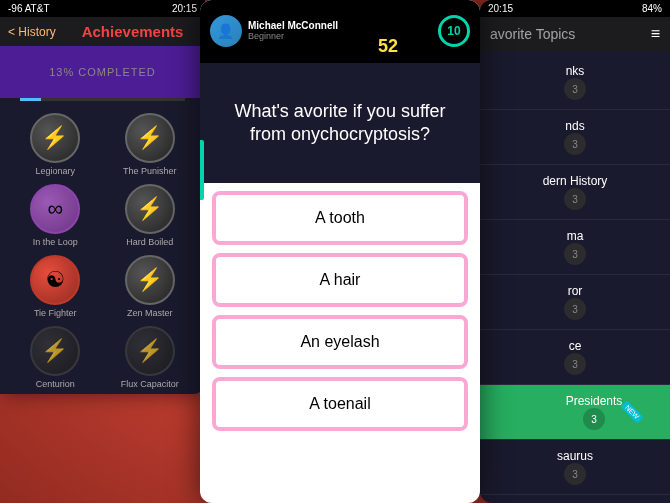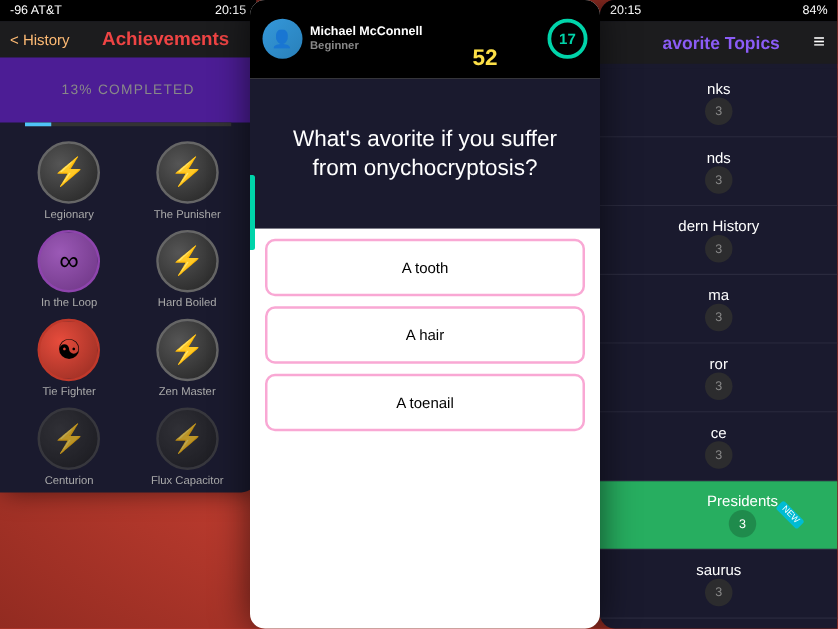--- a/index.html
+++ b/index.html
@@ -186,21 +186,20 @@
 
     .user-name {
       color: #fff;
       font-size: 10px;
       font-weight: bold;
     }
 
     .user-level {
       color: #888;
       font-size: 9px;
-      font-weight: bold;
     }
 
     .user-score {
       color: #fde047;
       font-size: 18px;
       font-weight: bold;
       margin-top: 32px;
     }
 
     .timer-circle {
@@ -235,26 +234,26 @@
 
     .answers-area {
       padding: 8px 12px;
       display: flex;
       flex-direction: column;
       gap: 8px;
       background: #fff;
     }
 
     .answer-btn {
-      border: 2px solid #f9a8d4;
+      border: 4px solid #f9a8d4;
       border-radius: 8px;
       padding: 14px 12px;
       text-align: center;
       cursor: pointer;
-      font-size: 12px;
+      font-size: 16px;
       font-weight: 500;
       background: #fff;
       color: #000;
       transition: background 0.15s;
     }
 
     .side-accent {
       position: absolute;
       left: 0;
       top: 140px;
@@ -289,24 +288,23 @@
 
     .right-nav {
       background: #1c1c1e;
       padding: 8px 10px;
       display: flex;
       align-items: center;
       justify-content: space-between;
     }
 
     .right-title {
-      color: #8b5cf6;
+      color: #a3a3a3;
       font-size: 14px;
-      font-weight: bold;
-      margin-left: 40px;
+      font-weight: normal;
     }
 
     .hamburger-icon {
       color: #fff;
       font-size: 16px;
     }
 
     .topic-list {
       padding: 4px 0;
     }
@@ -406,29 +404,30 @@
 <div class="center-panel">
   <div class="center-header">
     <div class="avatar-section">
       <div class="avatar-circle">👤</div>
       <div class="user-info">
         <span class="user-name">Michael McConnell</span>
         <span class="user-level">Beginner</span>
       </div>
     </div>
     <span class="user-score">52</span>
-    <div class="timer-circle">17</div>
+    <div class="timer-circle">10</div>
   </div>
   <div class="question-area">
     <p class="question-text">What's avorite if you suffer from onychocryptosis?</p>
   </div>
   <div class="side-accent"></div>
   <div class="answers-area">
     <div class="answer-btn">A tooth</div>
     <div class="answer-btn">A hair</div>
+    <div class="answer-btn">An eyelash</div>
     <div class="answer-btn">A toenail</div>
   </div>
 </div>
 
 <div class="right-panel">
   <div class="right-status-bar">
     <span>20:15</span>
     <span>84%</span>
   </div>
   <div class="right-nav">

